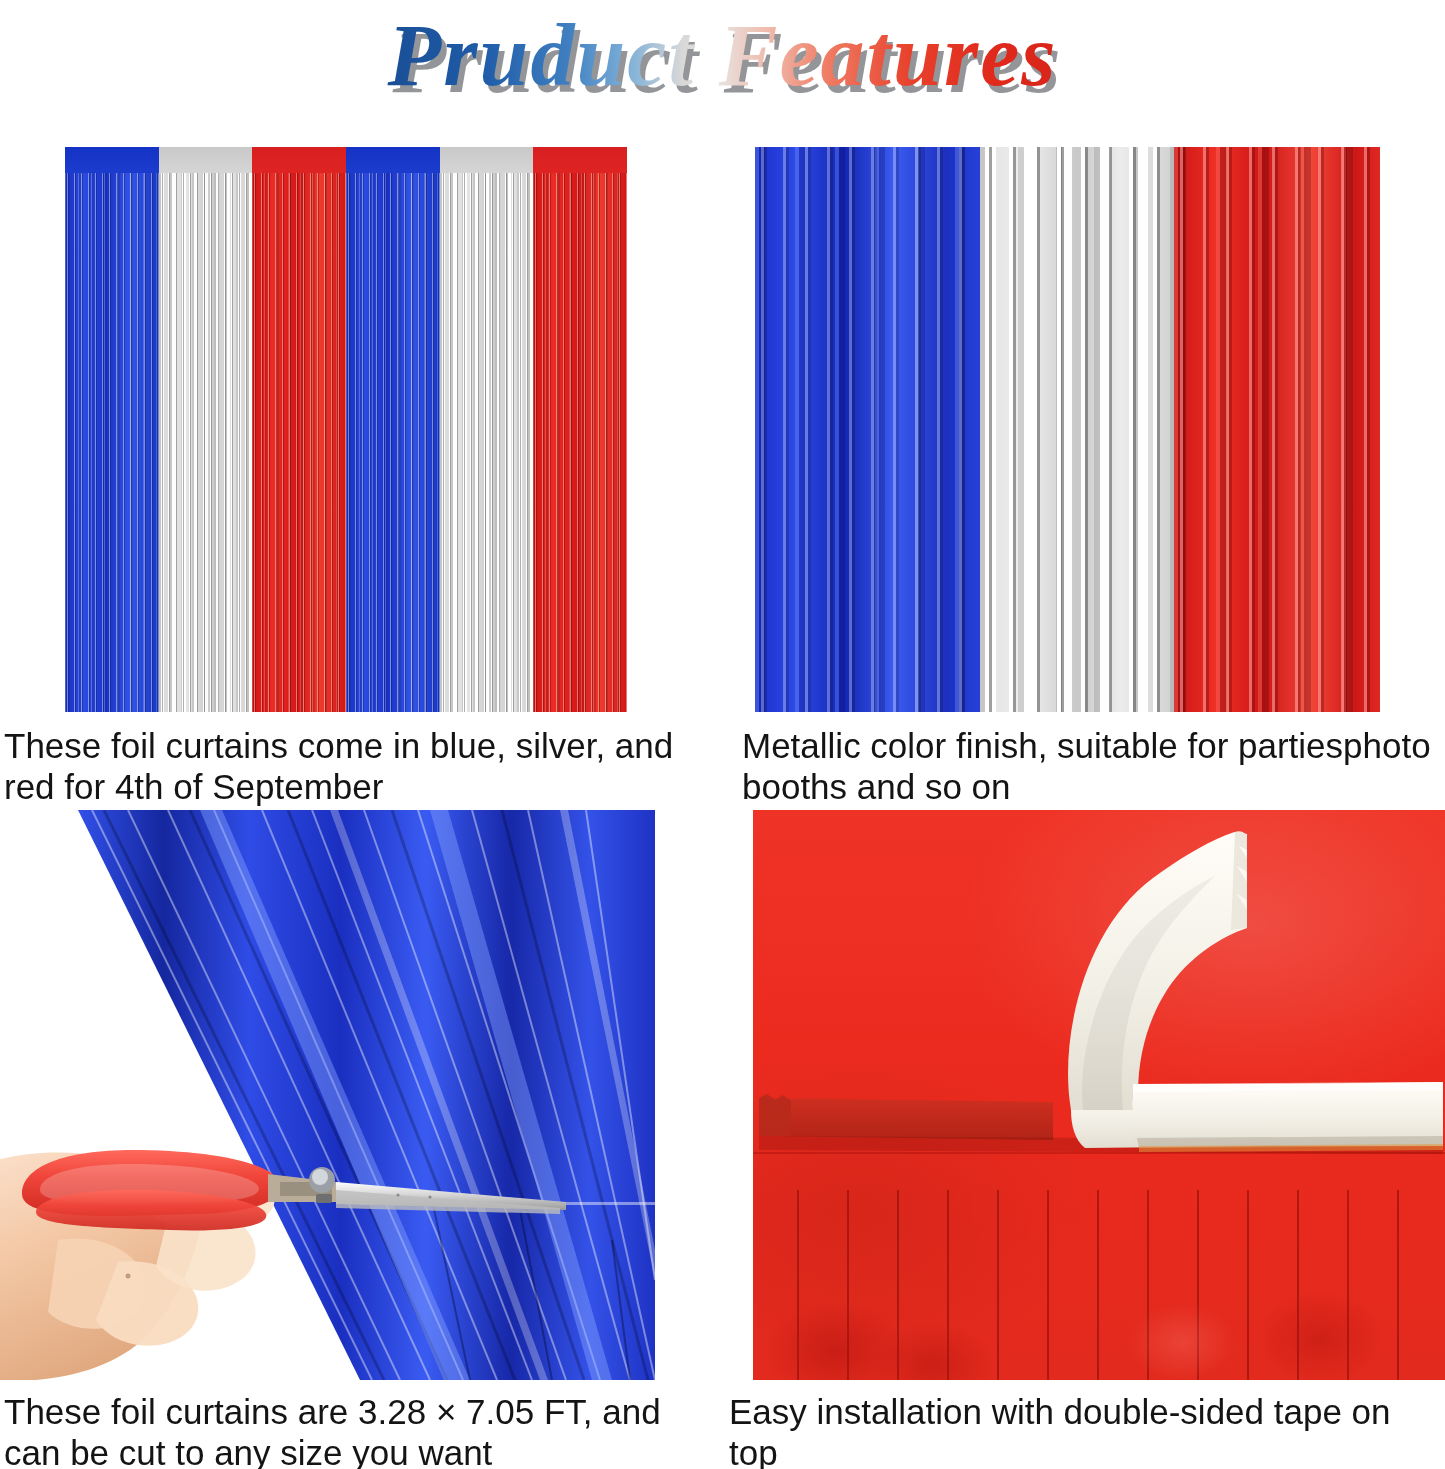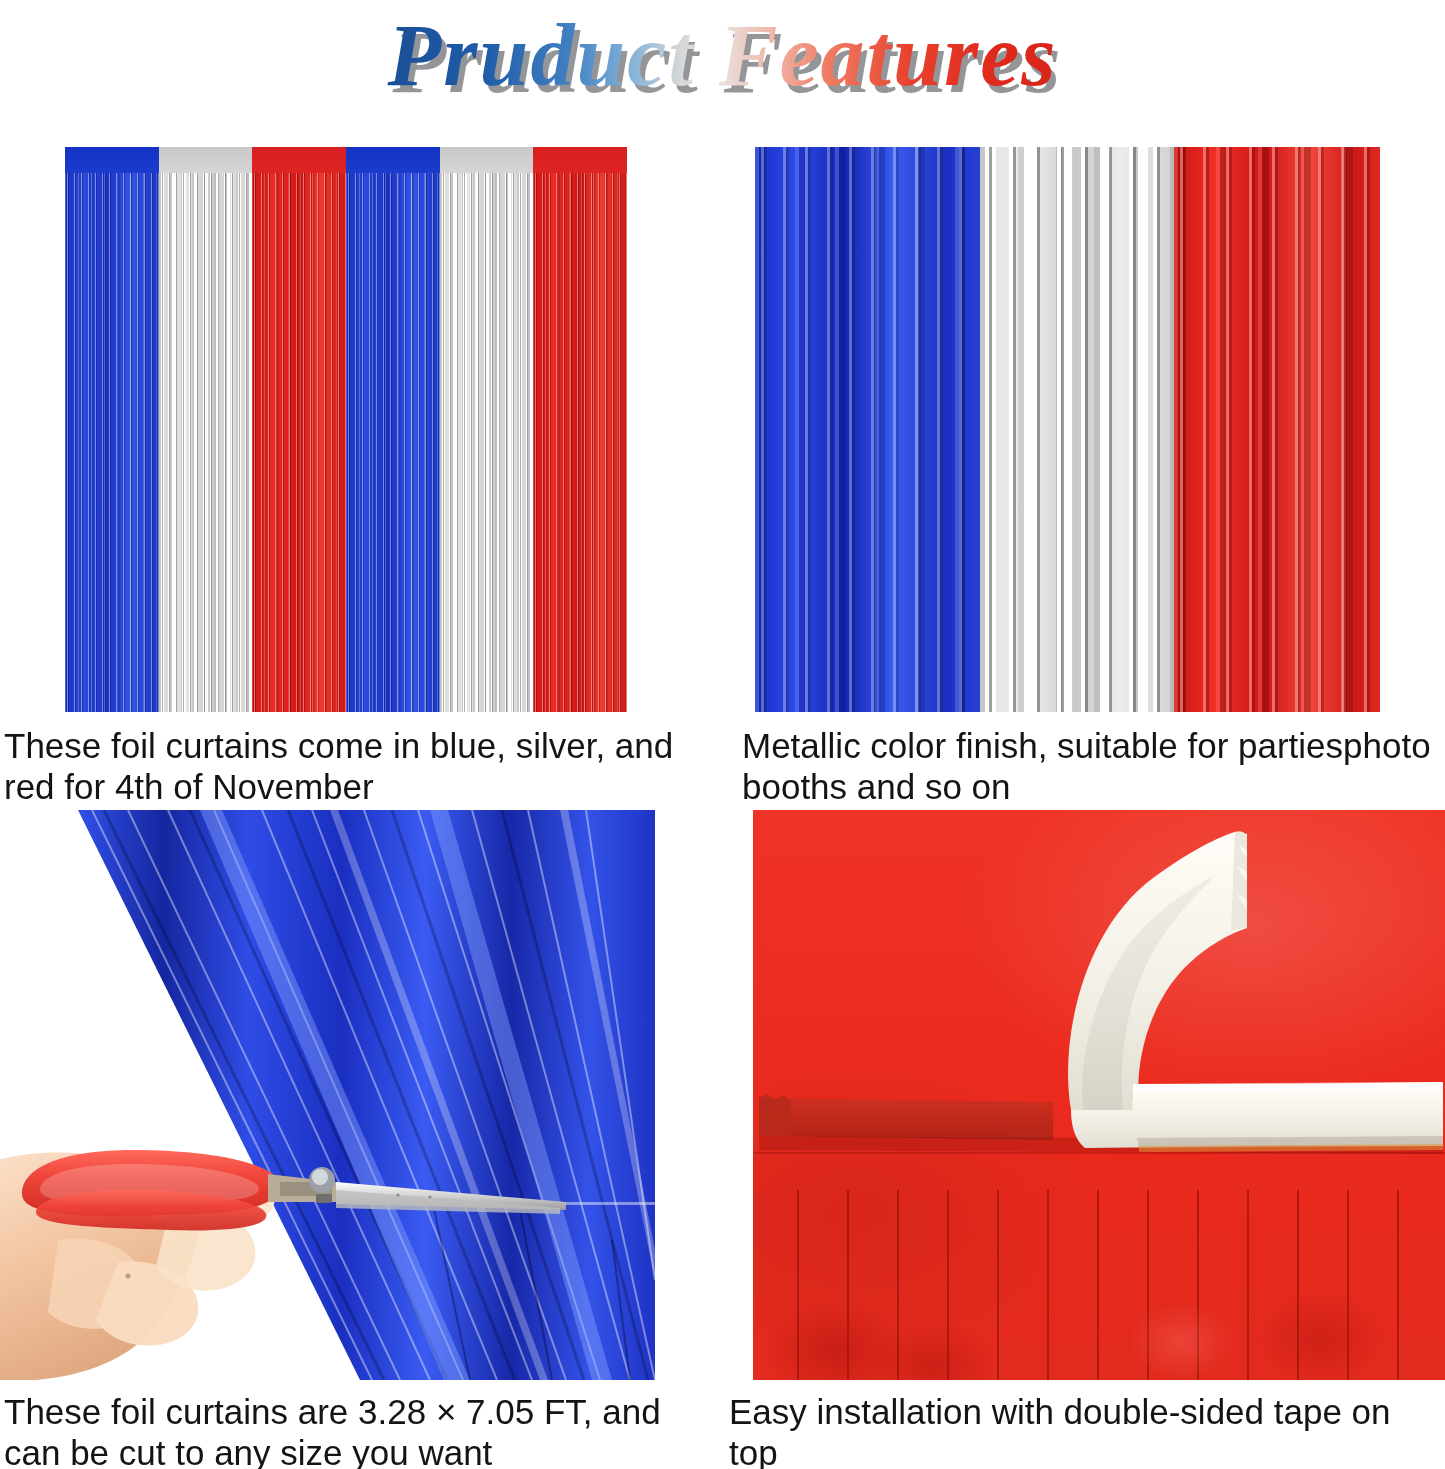--- a/index.html
+++ b/index.html
@@ -367,16 +367,16 @@
     <path d="M380,274 L690,272 L690,280 L380,282 Z" fill="rgba(255,255,255,0.7)"></path>
     <path d="M384,328 L690,326 L690,336 L386,338 Z" fill="rgba(180,172,156,0.55)"></path>
 
     <path d="M386,336 L690,334 L690,340 L386,342 Z" fill="rgba(230,150,60,0.55)"></path>
 
     <path d="M330,300 C324,250 344,160 398,110 C420,90 444,74 462,66
              C440,88 410,118 392,158 C372,202 366,254 370,300 Z" fill="rgba(0,0,0,0.05)"></path>
   </svg>
 </div>
 
-<div class="caption" id="c1">These foil curtains come in blue, silver, and red for 4th of November</div>
+<div class="caption" id="c1">These foil curtains come in blue, silver, and red for 4th of September</div>
 <div class="caption" id="c2">Metallic color finish, suitable for partiesphoto booths and so on</div>
 <div class="caption" id="c3">These foil curtains are 3.28 × 7.05 FT, and can be cut to any size you want</div>
 <div class="caption" id="c4">Easy installation with double-sided tape on top</div>
 
 </body></html>

